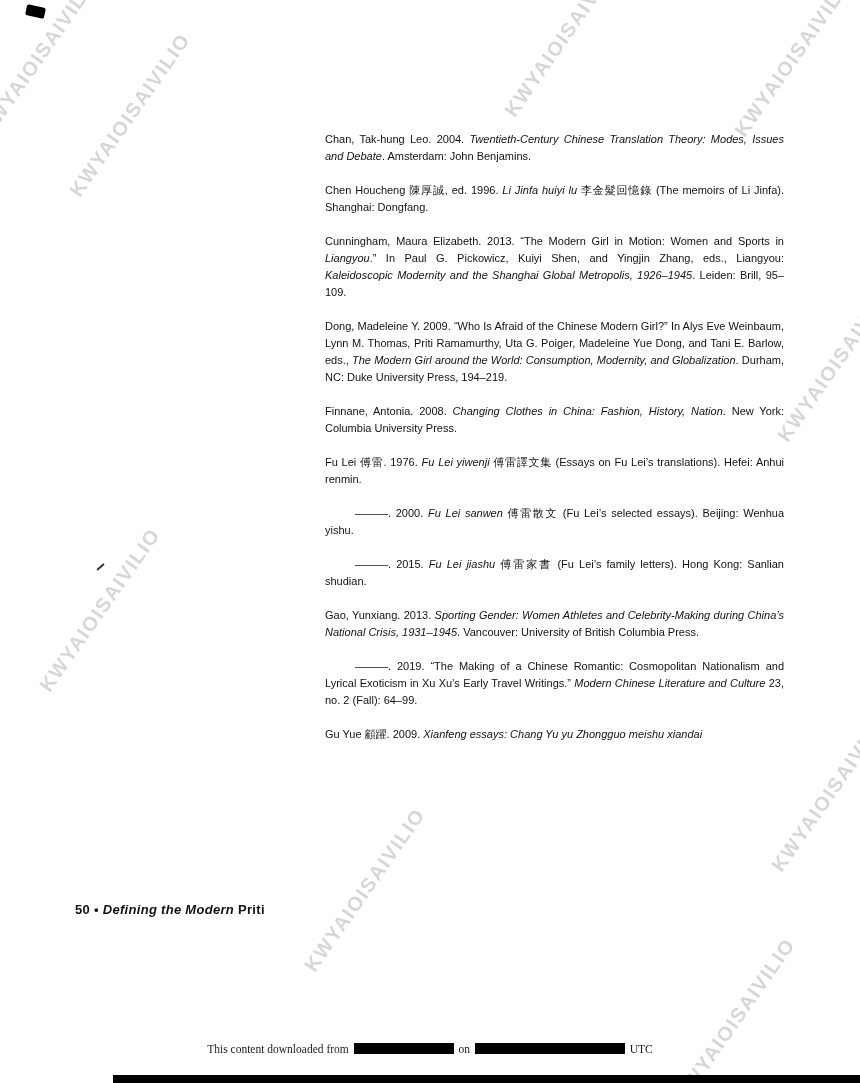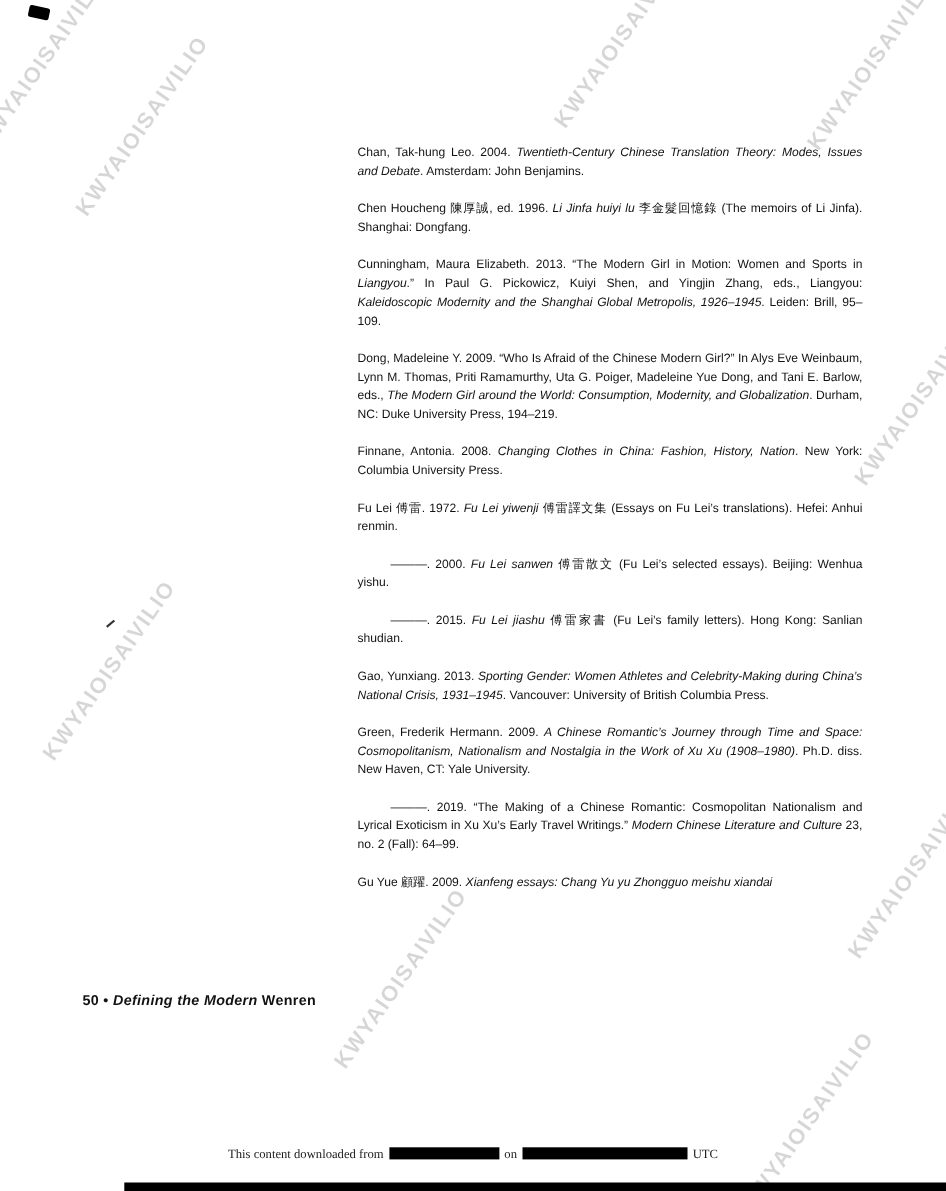--- a/index.html
+++ b/index.html
@@ -77,30 +77,29 @@
   <div class="corner-mark"></div>
   <div class="scan-artifact"></div>
   <div class="bottom-bar"></div>
 
   <div class="refs">
       <p class="ref"><span>Chan, Tak-hung Leo. 2004. </span><span class="it">Twentieth-Century Chinese Translation Theory: Modes, Issues and Debate</span><span>. Amsterdam: John Benjamins.</span></p>
       <p class="ref"><span>Chen Houcheng 陳厚誠, ed. 1996. </span><span class="it">Li Jinfa huiyi lu</span><span> 李金髮回憶錄 (The memoirs of Li Jinfa). Shanghai: Dongfang.</span></p>
       <p class="ref"><span>Cunningham, Maura Elizabeth. 2013. “The Modern Girl in Motion: Women and Sports in </span><span class="it">Liangyou</span><span>.” In Paul G. Pickowicz, Kuiyi Shen, and Yingjin Zhang, eds., Liangyou: </span><span class="it">Kaleidoscopic Modernity and the Shanghai Global Metropolis, 1926–1945</span><span>. Leiden: Brill, 95–109.</span></p>
       <p class="ref"><span>Dong, Madeleine Y. 2009. “Who Is Afraid of the Chinese Modern Girl?” In Alys Eve Weinbaum, Lynn M. Thomas, Priti Ramamurthy, Uta G. Poiger, Madeleine Yue Dong, and Tani E. Barlow, eds., </span><span class="it">The Modern Girl around the World: Consumption, Modernity, and Globalization</span><span>. Durham, NC: Duke University Press, 194–219.</span></p>
       <p class="ref"><span>Finnane, Antonia. 2008. </span><span class="it">Changing Clothes in China: Fashion, History, Nation</span><span>. New York: Columbia University Press.</span></p>
-      <p class="ref"><span>Fu Lei 傅雷. 1972. </span><span class="it">Fu Lei yiwenji</span><span> 傅雷譯文集 (Essays on Fu Lei’s translations). Hefei: Anhui renmin.</span></p>
+      <p class="ref"><span>Fu Lei 傅雷. 1976. </span><span class="it">Fu Lei yiwenji</span><span> 傅雷譯文集 (Essays on Fu Lei’s translations). Hefei: Anhui renmin.</span></p>
       <p class="ref indent"><span>———. 2000. </span><span class="it">Fu Lei sanwen</span><span> 傅雷散文 (Fu Lei’s selected essays). Beijing: Wenhua yishu.</span></p>
       <p class="ref indent"><span>———. 2015. </span><span class="it">Fu Lei jiashu</span><span> 傅雷家書 (Fu Lei’s family letters). Hong Kong: Sanlian shudian.</span></p>
       <p class="ref"><span>Gao, Yunxiang. 2013. </span><span class="it">Sporting Gender: Women Athletes and Celebrity-Making during China’s National Crisis, 1931–1945</span><span>. Vancouver: University of British Columbia Press.</span></p>
-      <p class="ref"><span>Green, Frederik Hermann. 2009. </span><span class="it">A Chinese Romantic’s Journey through Time and Space: Cosmopolitanism, Nationalism and Nostalgia in the Work of Xu Xu (1908–1980)</span><span>. Ph.D. diss. New Haven, CT: Yale University.</span></p>
       <p class="ref indent"><span>———. 2019. “The Making of a Chinese Romantic: Cosmopolitan Nationalism and Lyrical Exoticism in Xu Xu’s Early Travel Writings.” </span><span class="it">Modern Chinese Literature and Culture</span><span> 23, no. 2 (Fall): 64–99.</span></p>
       <p class="ref"><span>Gu Yue 顧躍. 2009. </span><span class="it">Xianfeng essays: Chang Yu yu Zhongguo meishu xiandai</span></p>
     </div>
 
-  <div class="page-footer"><span>50</span><span> • </span><span class="it">Defining the Modern</span><span> Wenren</span></div>
+  <div class="page-footer"><span>50</span><span> • </span><span class="it">Defining the Modern</span><span> Priti</span></div>
 
   <div class="notice notice1">
     <span>This content downloaded from</span>
     <span class="redact ip"></span>
     <span>on</span>
     <span class="redact date"></span>
     <span>UTC</span>
   </div>
 
 </div>

